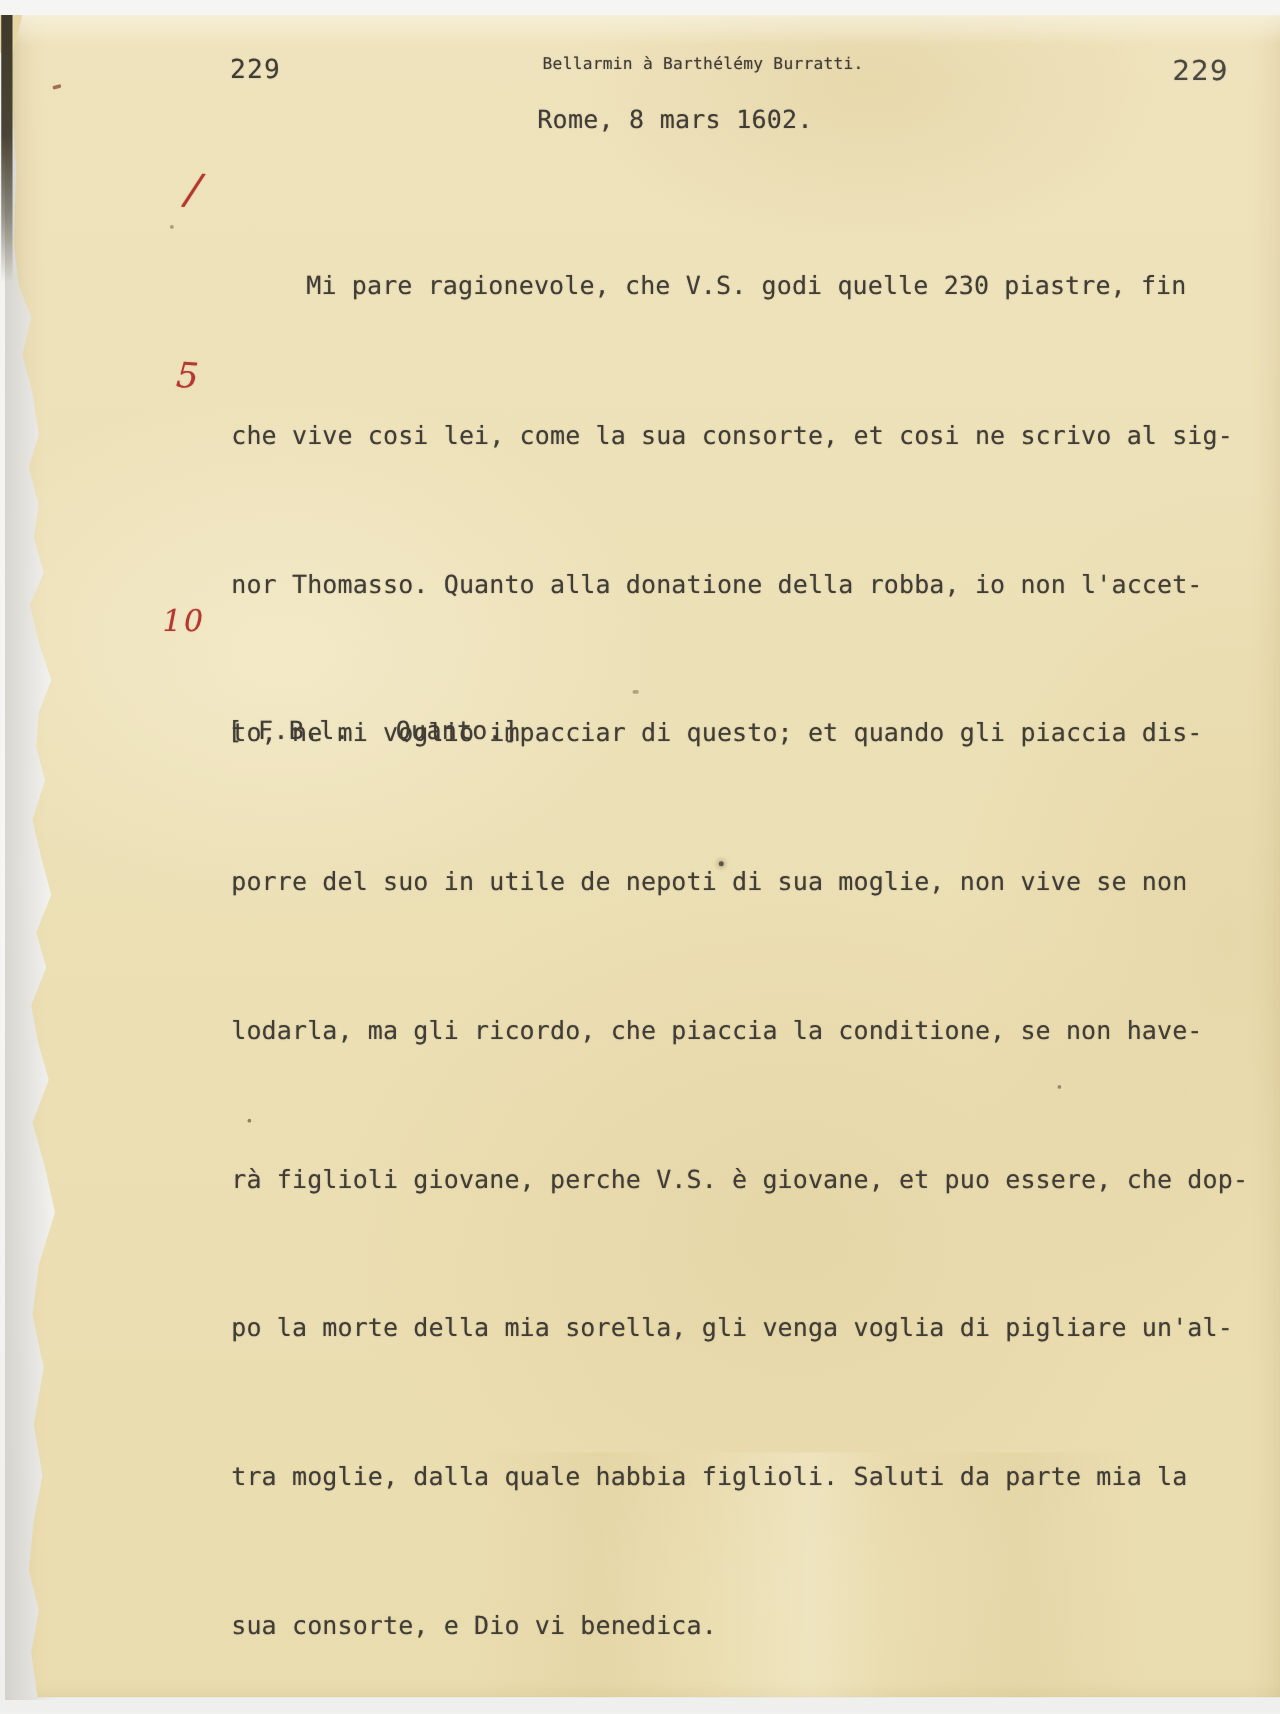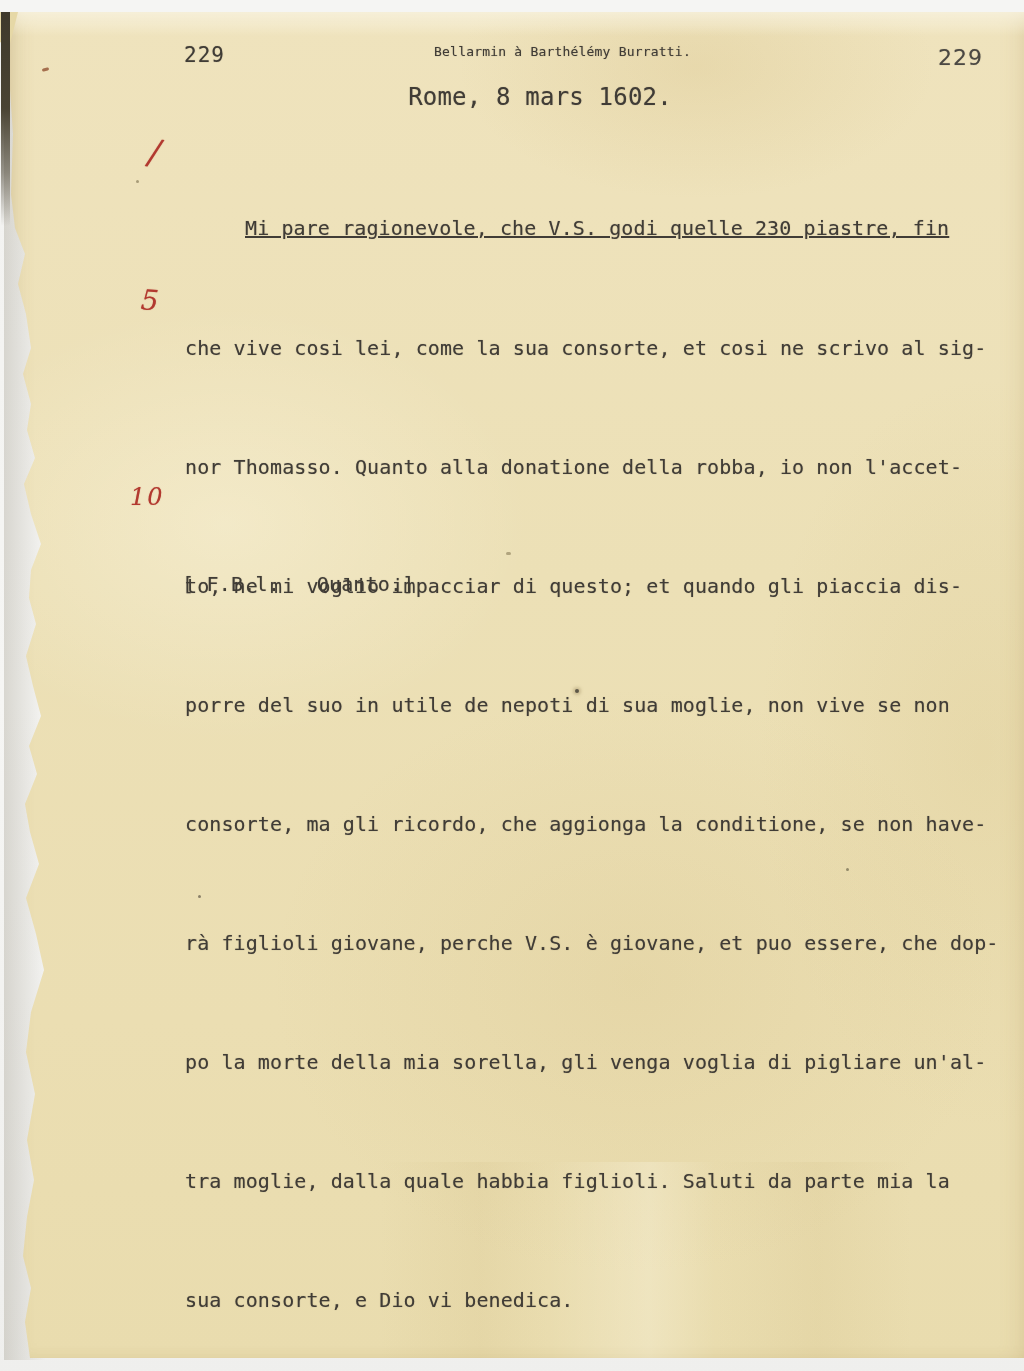--- a/index.html
+++ b/index.html
@@ -80,28 +80,28 @@
     text-align: center; font-size: 13px; letter-spacing: 0.2px;
   }
   .page-number-right {
     position: absolute; left: 938px; top: 33px;
     font-family: "DejaVu Sans", sans-serif;
     font-size: 22px; color: #4b4843; letter-spacing: 1px;
     text-shadow: 0 0 1px rgba(64,60,52,0.35);
   }
   .dateline {
     position: absolute; left: 170px; top: 71px; width: 740px;
-    text-align: center; font-size: 24px; letter-spacing: 0.2px;
+    text-align: center; font-size: 20px; letter-spacing: 0.2px;
   }
   .body-text {
     position: absolute; left: 185px; top: 118px; width: 810px;
     font-size: 20px; line-height: 39.7px; letter-spacing: 0.1px;
   }
   .body-text .line { white-space: pre; }
-  .body-text .line.indent { padding-left: 60px; text-decoration: underline; }
+  .body-text .line.indent { padding-left: 60px; }
   .source-note {
     position: absolute; left: 182px; top: 560px;
     font-size: 20px; letter-spacing: 0.2px;
   }
 
   
   .margin-mark {
     position: absolute;
     font-family: "DejaVu Serif", serif; font-style: italic;
     color: #b2392f; text-shadow: 0 0 1px rgba(178,57,47,0.5);
@@ -149,21 +149,21 @@
   <div class="margin-mark mark-1">/</div>
   <div class="margin-mark mark-5">5</div>
   <div class="margin-mark mark-10">10</div>
 
   <div class="typeink body-text">
     <div class="line indent">Mi pare ragionevole, che V.S. godi quelle 230 piastre, fin</div>
     <div class="line">che vive cosi lei, come la sua consorte, et cosi ne scrivo al sig-</div>
     <div class="line">nor Thomasso. Quanto alla donatione della robba, io non l'accet-</div>
     <div class="line">to, ne mi voglio impacciar di questo; et quando gli piaccia dis-</div>
     <div class="line">porre del suo in utile de nepoti di sua moglie, non vive se non</div>
-    <div class="line">consorte, ma gli ricordo, che aggionga la conditione, se non have-</div>
+    <div class="line">lodarla, ma gli ricordo, che piaccia la conditione, se non have-</div>
     <div class="line">rà figlioli giovane, perche V.S. è giovane, et puo essere, che dop-</div>
     <div class="line">po la morte della mia sorella, gli venga voglia di pigliare un'al-</div>
     <div class="line">tra moglie, dalla quale habbia figlioli. Saluti da parte mia la</div>
     <div class="line">sua consorte, e Dio vi benedica.</div>
   </div>
 
   <div class="typeink source-note">[ F.B.l.   Quanto.]</div>
 
   <div class="speck speck-a"></div>
   <div class="speck speck-b"></div>

